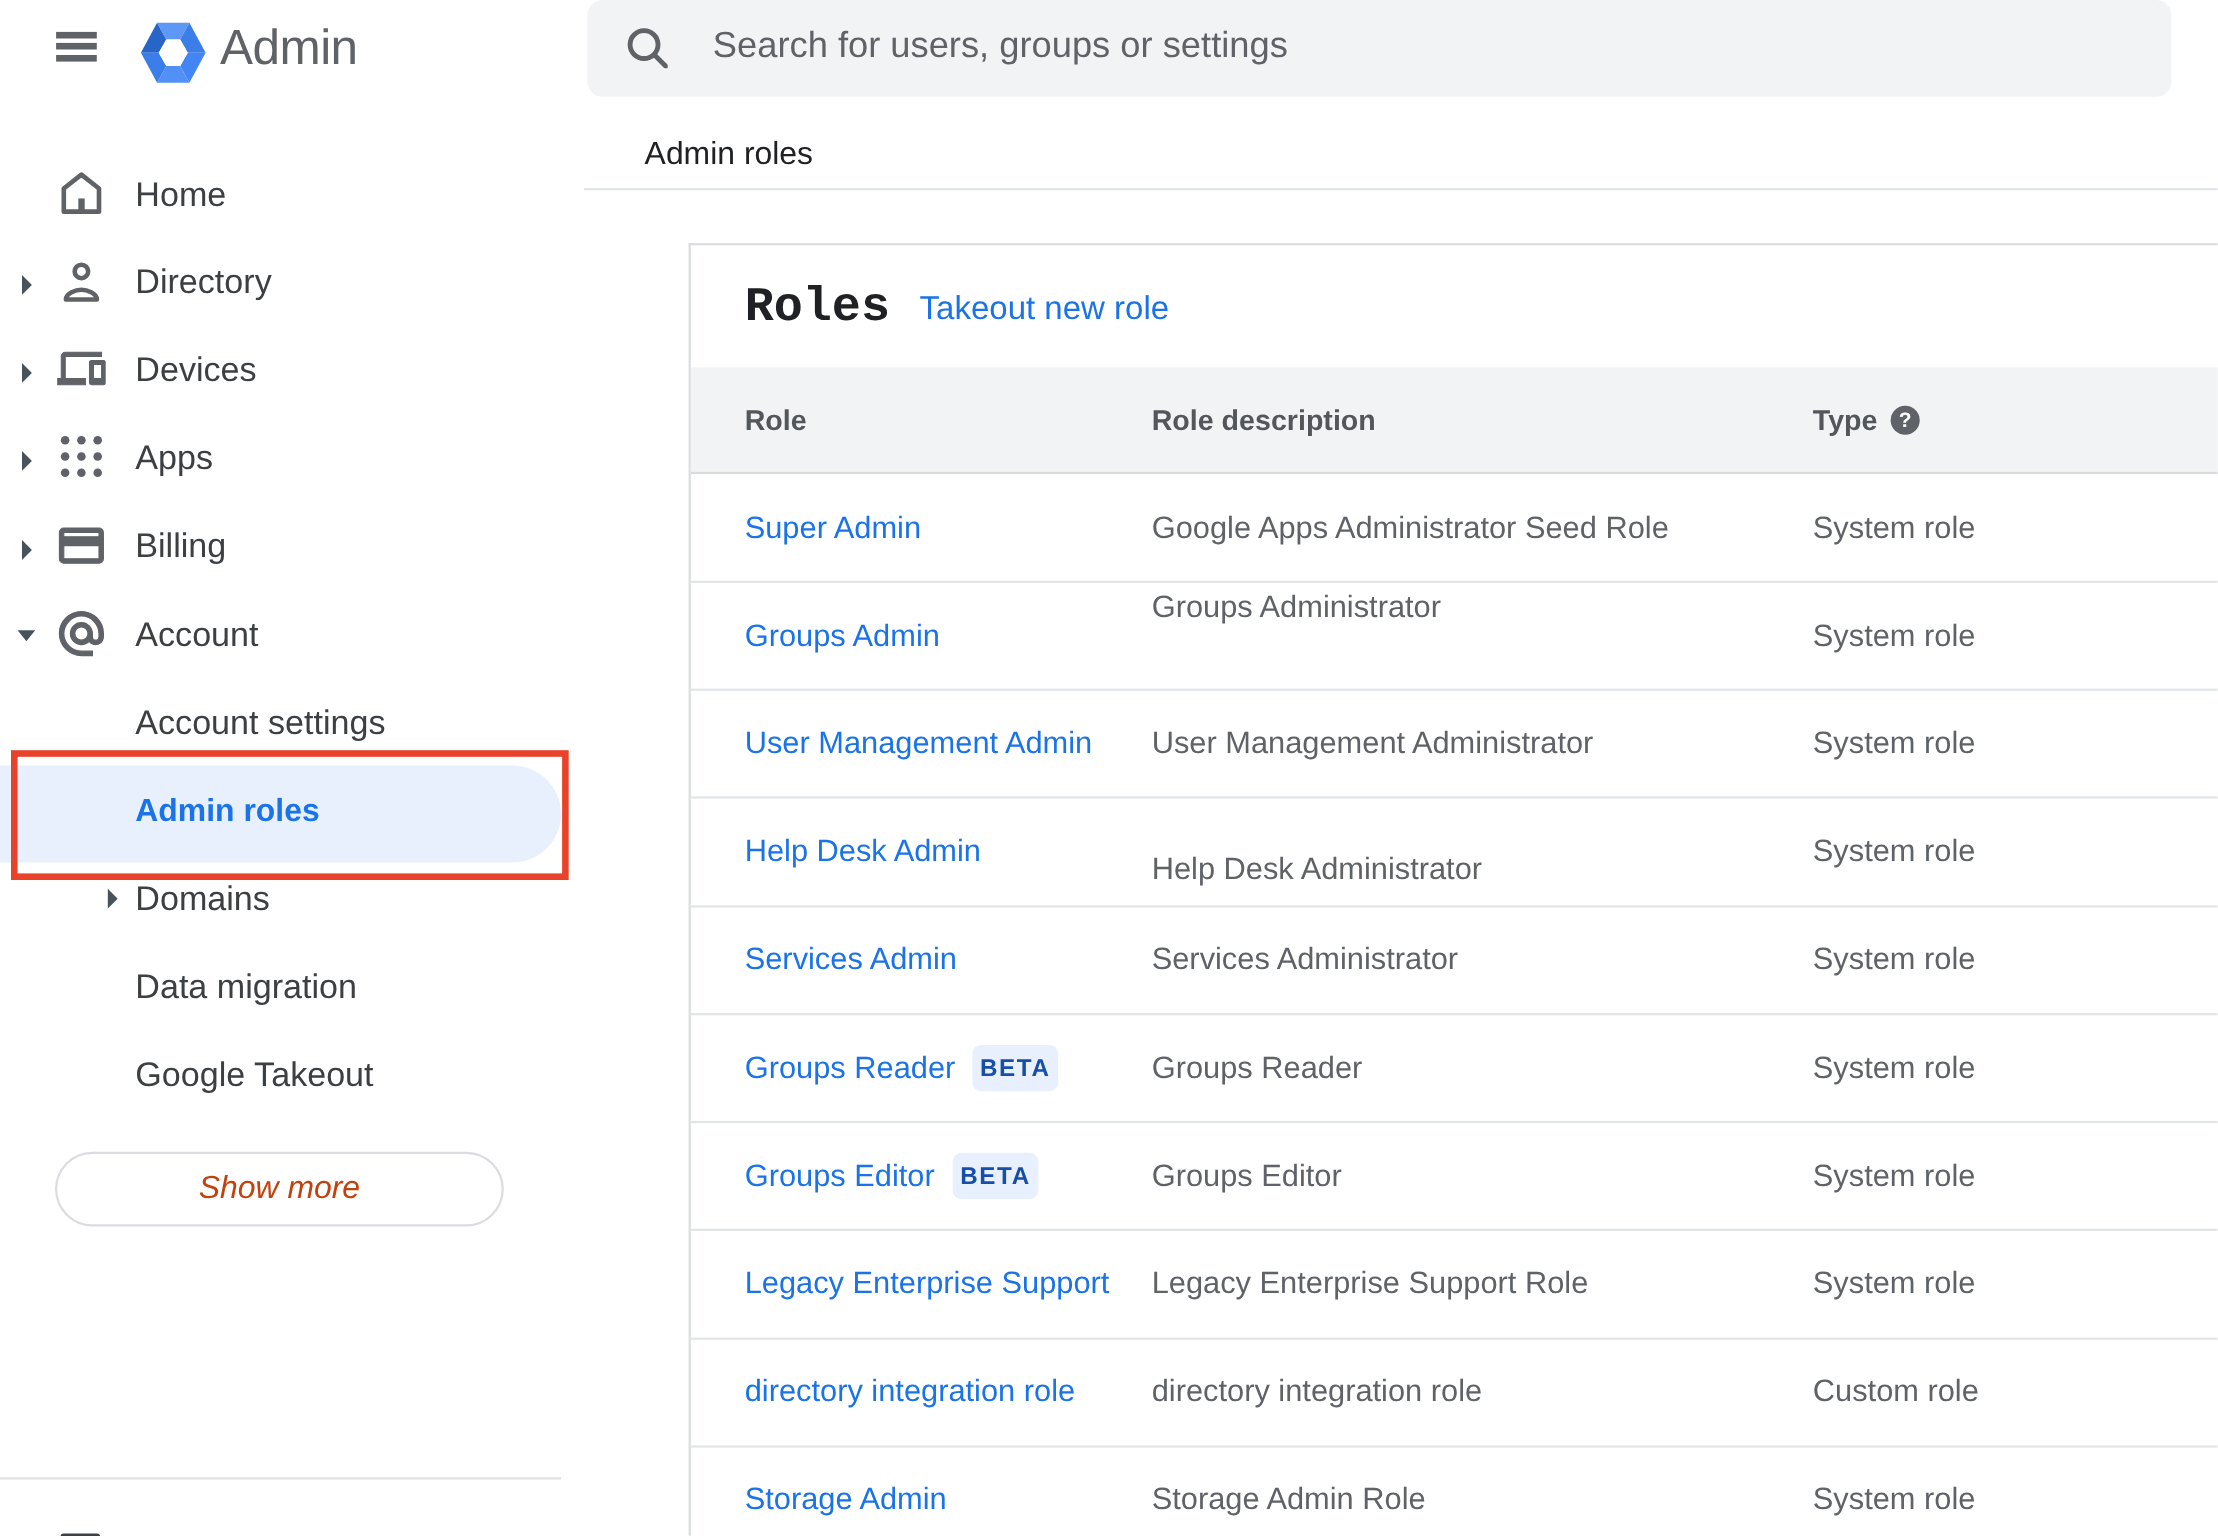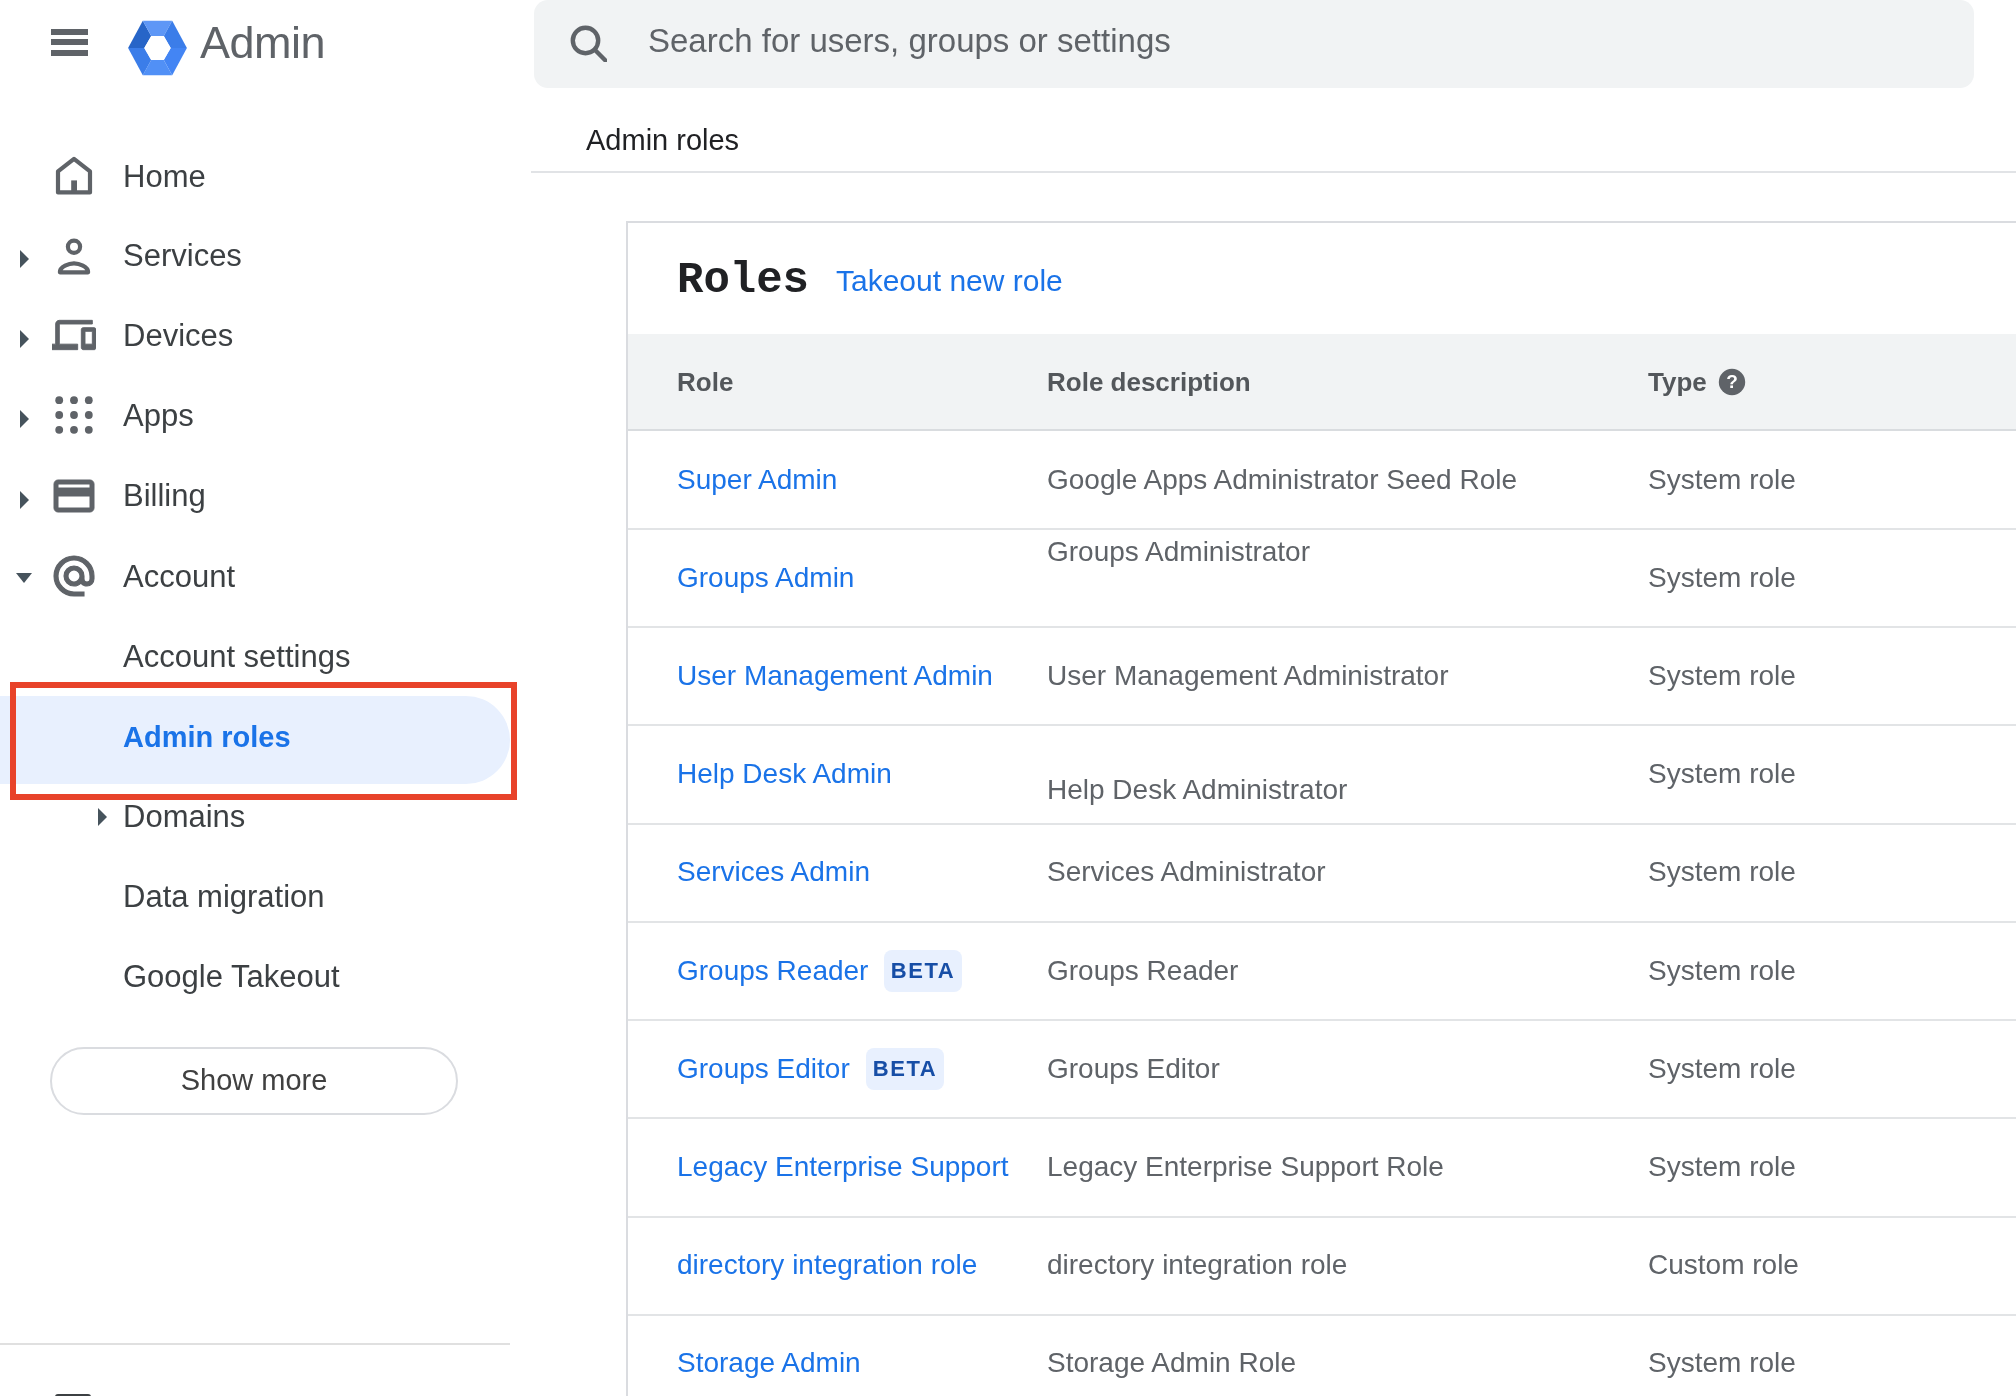--- a/index.html
+++ b/index.html
@@ -51,21 +51,21 @@
   <path fill="none" stroke="#5f6368" stroke-width="2.1" stroke-linejoin="round" d="M4 20.2 V9.7 L12 3.4 L20 9.7 V20.2 Z"></path>
   <rect x="10.6" y="14.2" width="2.9" height="6" fill="#5f6368"></rect>
 </svg>
 <div class="vc navlbl" style="left:123px;top:177px;">Home</div>
 
 <div class="tri-r" style="left:20px;top:250px;"></div>
 <svg class="abs" style="left:50px;top:231px;" width="48" height="48" viewBox="0 0 24 24">
   <circle cx="12" cy="7.9" r="3.05" fill="none" stroke="#5f6368" stroke-width="2.1"></circle>
   <path fill="none" stroke="#5f6368" stroke-width="2.1" stroke-linejoin="round" d="M4.95 20.65 c0-2.9 4.6-4.45 7.05-4.45 s7.05 1.55 7.05 4.45 Z"></path>
 </svg>
-<div class="vc navlbl" style="left:123px;top:256px;">Services</div>
+<div class="vc navlbl" style="left:123px;top:256px;">Directory</div>
 
 <div class="tri-r" style="left:20px;top:330px;"></div>
 <svg class="abs" style="left:52px;top:313px;" width="44" height="44" viewBox="0 0 24 24">
   <path fill="#5f6368" stroke="#5f6368" stroke-width="0.5" d="M4 6h18V4H4c-1.1 0-2 .9-2 2v11H0v3h14v-3H4V6zm19 2h-6c-.55 0-1 .45-1 1v10c0 .55.45 1 1 1h6c.55 0 1-.45 1-1V9c0-.55-.45-1-1-1zm-1 9h-4v-7h4v7z"></path>
 </svg>
 <div class="vc navlbl" style="left:123px;top:336px;">Devices</div>
 
 <div class="tri-r" style="left:20px;top:410px;"></div>
 <svg class="abs" style="left:50px;top:391px;" width="48" height="48" viewBox="0 0 24 24">
   <g fill="#5f6368">
@@ -99,21 +99,21 @@
 <div class="abs" style="left:0px;top:696px;width:510px;height:88px;background:#e8f0fe;border-radius:0 44px 44px 0;"></div>
 <div class="vc" style="left:123px;top:738px;font-size:29px;font-weight:bold;color:#1a73e8;">Admin roles</div>
 <div class="abs" style="left:10px;top:682px;width:507px;height:118px;border:6px solid #e8432a;"></div>
 
 <div class="tri-r" style="left:98px;top:808px;"></div>
 <div class="vc navlbl" style="left:123px;top:817px;">Domains</div>
 <div class="vc navlbl" style="left:123px;top:897px;">Data migration</div>
 <div class="vc navlbl" style="left:123px;top:977px;">Google Takeout</div>
 
 <div class="abs" style="left:50px;top:1047px;width:408px;height:68px;border:2px solid #dadce0;border-radius:34px;"></div>
-<div class="vc" style="left:254px;top:1081px;transform:translate(-50%,-50%);font-size:29px;color:#404040;">Show more</div>
+<div class="vc" style="left:254px;top:1081px;transform:translate(-50%,-50%);font-size:29px;color:#c2410c;font-style:italic;">Show more</div>
 
 <div class="abs" style="left:0px;top:1343px;width:510px;height:2px;background:#e0e0e0;"></div>
 <div class="abs" style="left:55px;top:1394px;width:36px;height:6px;background:#3c4043;border-radius:3px 3px 0 0;"></div>
 
 <div class="abs" style="left:626px;top:221px;width:1390px;height:1175px;border-left:2px solid #dadce0;border-top:2px solid #dadce0;background:#fff;"></div>
 
 <div class="vc" style="left:677px;top:280px;font-size:44px;font-weight:bold;color:#202124;font-family:Liberation Mono, monospace;">Roles</div>
 <div class="vc" style="left:836px;top:281px;font-size:30px;color:#1a73e8;">Takeout new role</div>
 
 <div class="abs" style="left:628px;top:334px;width:1388px;height:97px;background:#f1f3f4;border-bottom:2px solid #d9dcdf;"></div>

